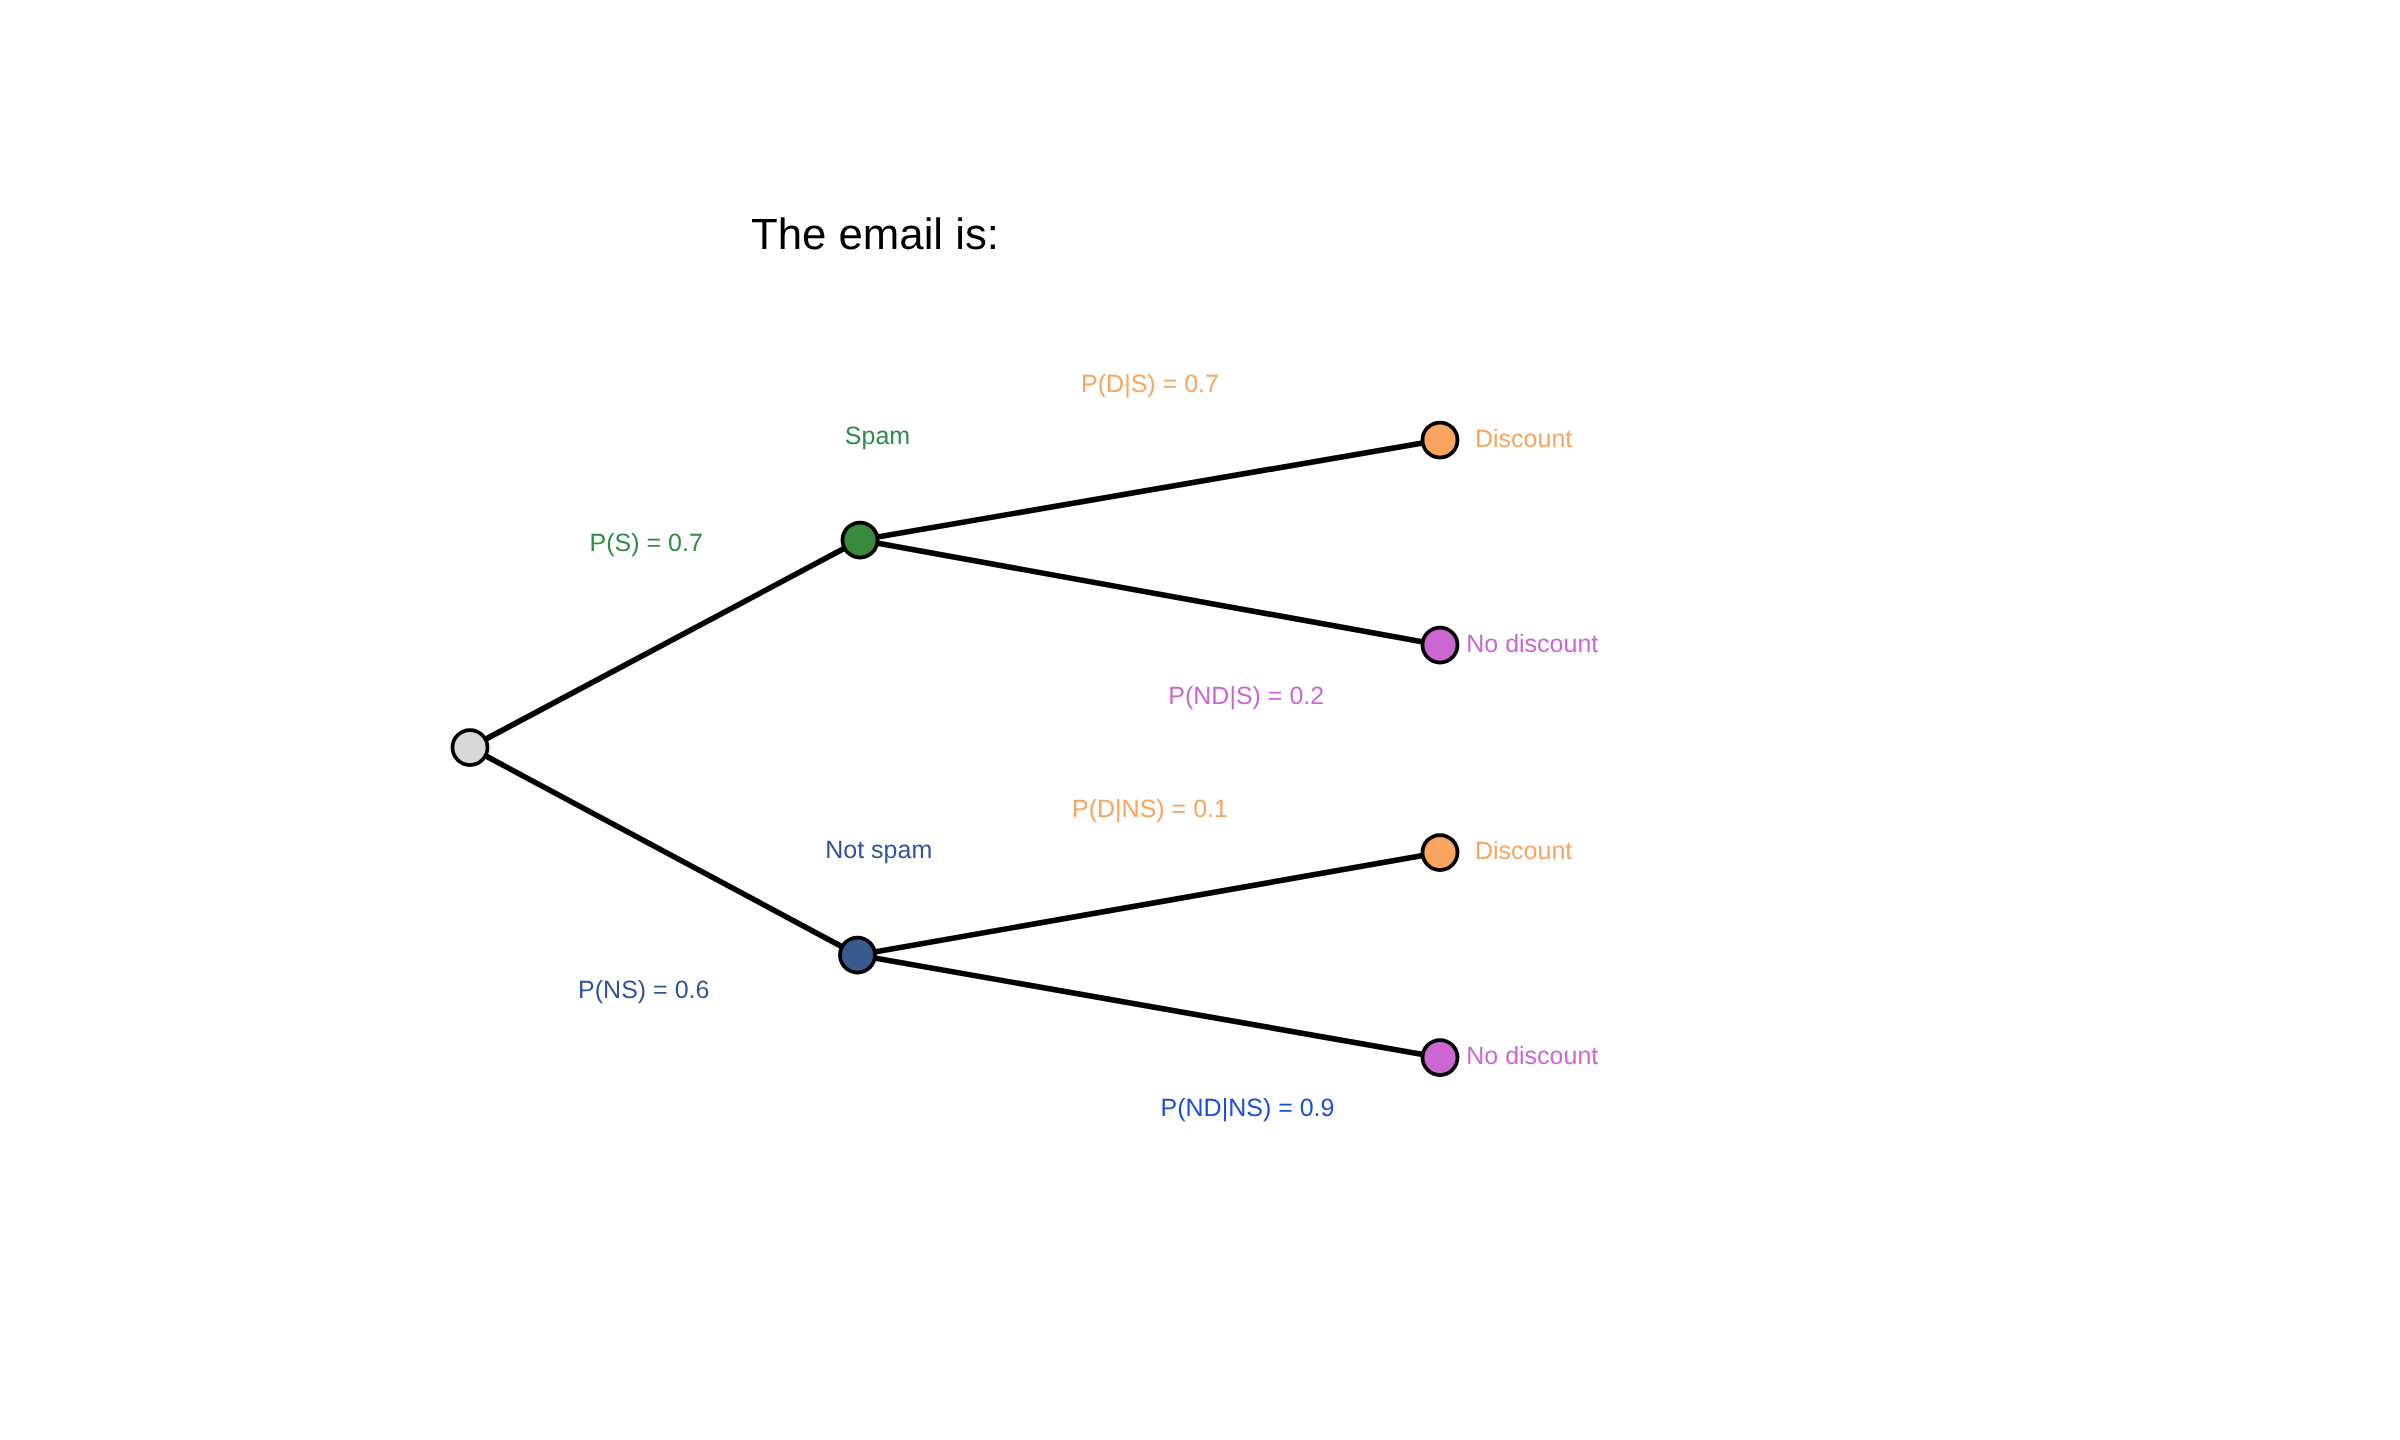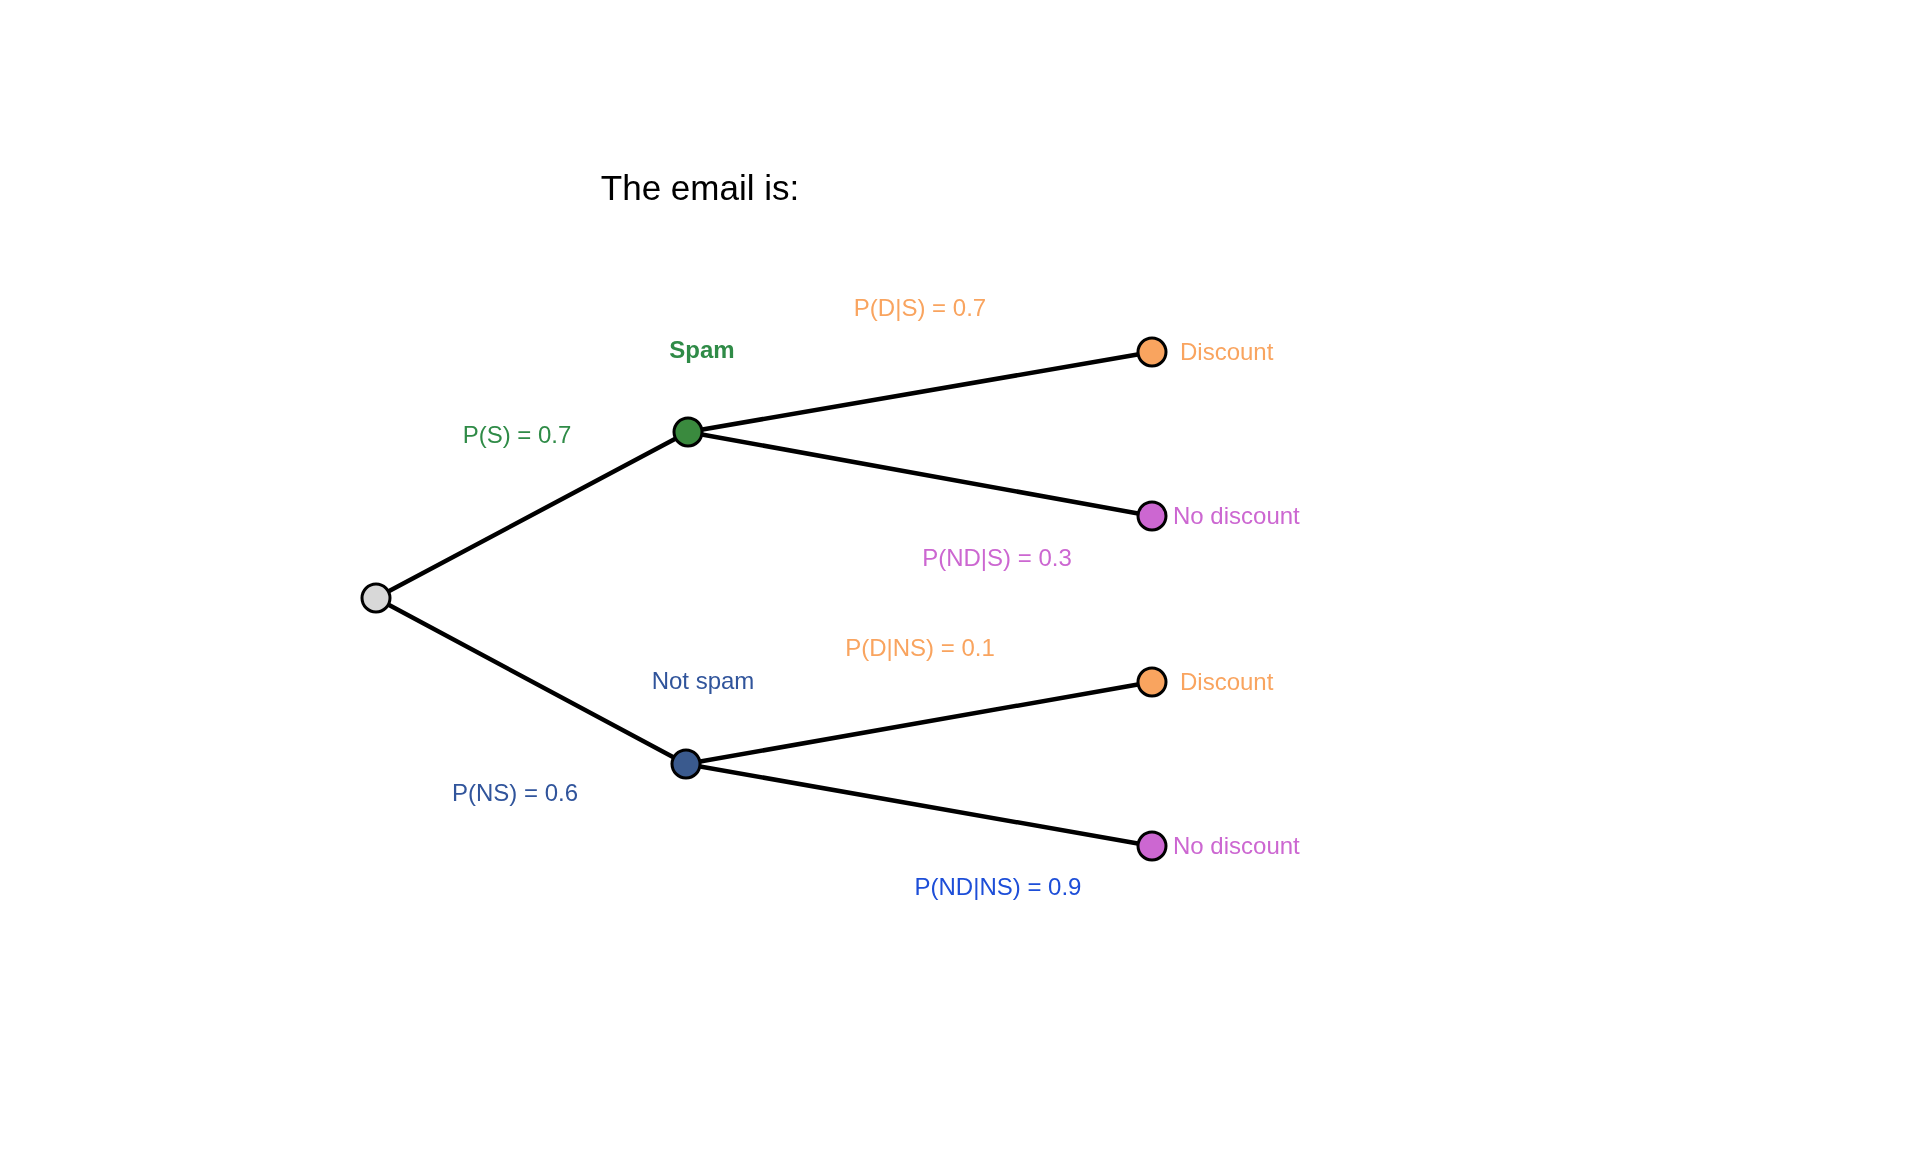--- a/index.html
+++ b/index.html
@@ -35,26 +35,26 @@
     position: absolute;
     font-size: 35px;
     color: #000000;
     white-space: nowrap;
     transform: translate(-50%, -50%);
   }
   #hdr-email     { left: 700px;  top: 188px; }
   #hdr-detection { left: 1175px; top: 188px; }
   .lbl {
     position: absolute;
-    font-size: 24px;
+    font-size: 20px;
     white-space: nowrap;
   }
   .lbl.center { transform: translate(-50%, -50%); }
   .lbl.left   { transform: translateY(-50%); }
-  #lbl-spam    { left: 702px;  top: 350px; font-weight: bold; }
+  #lbl-spam    { left: 702px;  top: 350px; }
   #lbl-ps      { left: 517px;  top: 435px; }
   #lbl-notspam { left: 703px;  top: 681px; }
   #lbl-pns     { left: 515px;  top: 793px; }
   #lbl-pds     { left: 920px;  top: 308px; }
   #lbl-pnds    { left: 997px;  top: 558px; }
   #lbl-pdns    { left: 920px;  top: 648px; }
   #lbl-pndns   { left: 998px;  top: 887px; }
   #lbl-d1      { left: 1180px; top: 352px; }
   #lbl-nd1     { left: 1173px; top: 516px; }
   #lbl-d2      { left: 1180px; top: 682px; }
@@ -83,21 +83,21 @@
     <circle cx="1152" cy="682" r="14" fill="#f9a45f"></circle>
     <circle cx="1152" cy="846" r="14" fill="#cc67d1"></circle>
   </svg>
 
   <div class="lbl center" id="lbl-spam" style="color: rgb(47, 139, 71);">Spam</div>
   <div class="lbl center" id="lbl-ps" style="color: rgb(47, 139, 71);">P(S) = 0.7</div>
   <div class="lbl center" id="lbl-notspam" style="color: rgb(48, 84, 155);">Not spam</div>
   <div class="lbl center" id="lbl-pns" style="color: rgb(48, 84, 155);">P(NS) = 0.6</div>
 
   <div class="lbl center" id="lbl-pds" style="color: rgb(249, 164, 95);">P(D|S) = 0.7</div>
-  <div class="lbl center" id="lbl-pnds" style="color: rgb(204, 103, 209);">P(ND|S) = 0.3</div>
+  <div class="lbl center" id="lbl-pnds" style="color: rgb(204, 103, 209);">P(ND|S) = 0.2</div>
   <div class="lbl center" id="lbl-pdns" style="color: rgb(249, 164, 95);">P(D|NS) = 0.1</div>
   <div class="lbl center" id="lbl-pndns" style="color: #1d4ed8;">P(ND|NS) = 0.9</div>
 
   <div class="lbl left" id="lbl-d1" style="color: rgb(249, 164, 95);">Discount</div>
   <div class="lbl left" id="lbl-nd1" style="color: rgb(204, 103, 209);">No discount</div>
   <div class="lbl left" id="lbl-d2" style="color: rgb(249, 164, 95);">Discount</div>
   <div class="lbl left" id="lbl-nd2" style="color: rgb(204, 103, 209);">No discount</div>
 
 </div>
 

